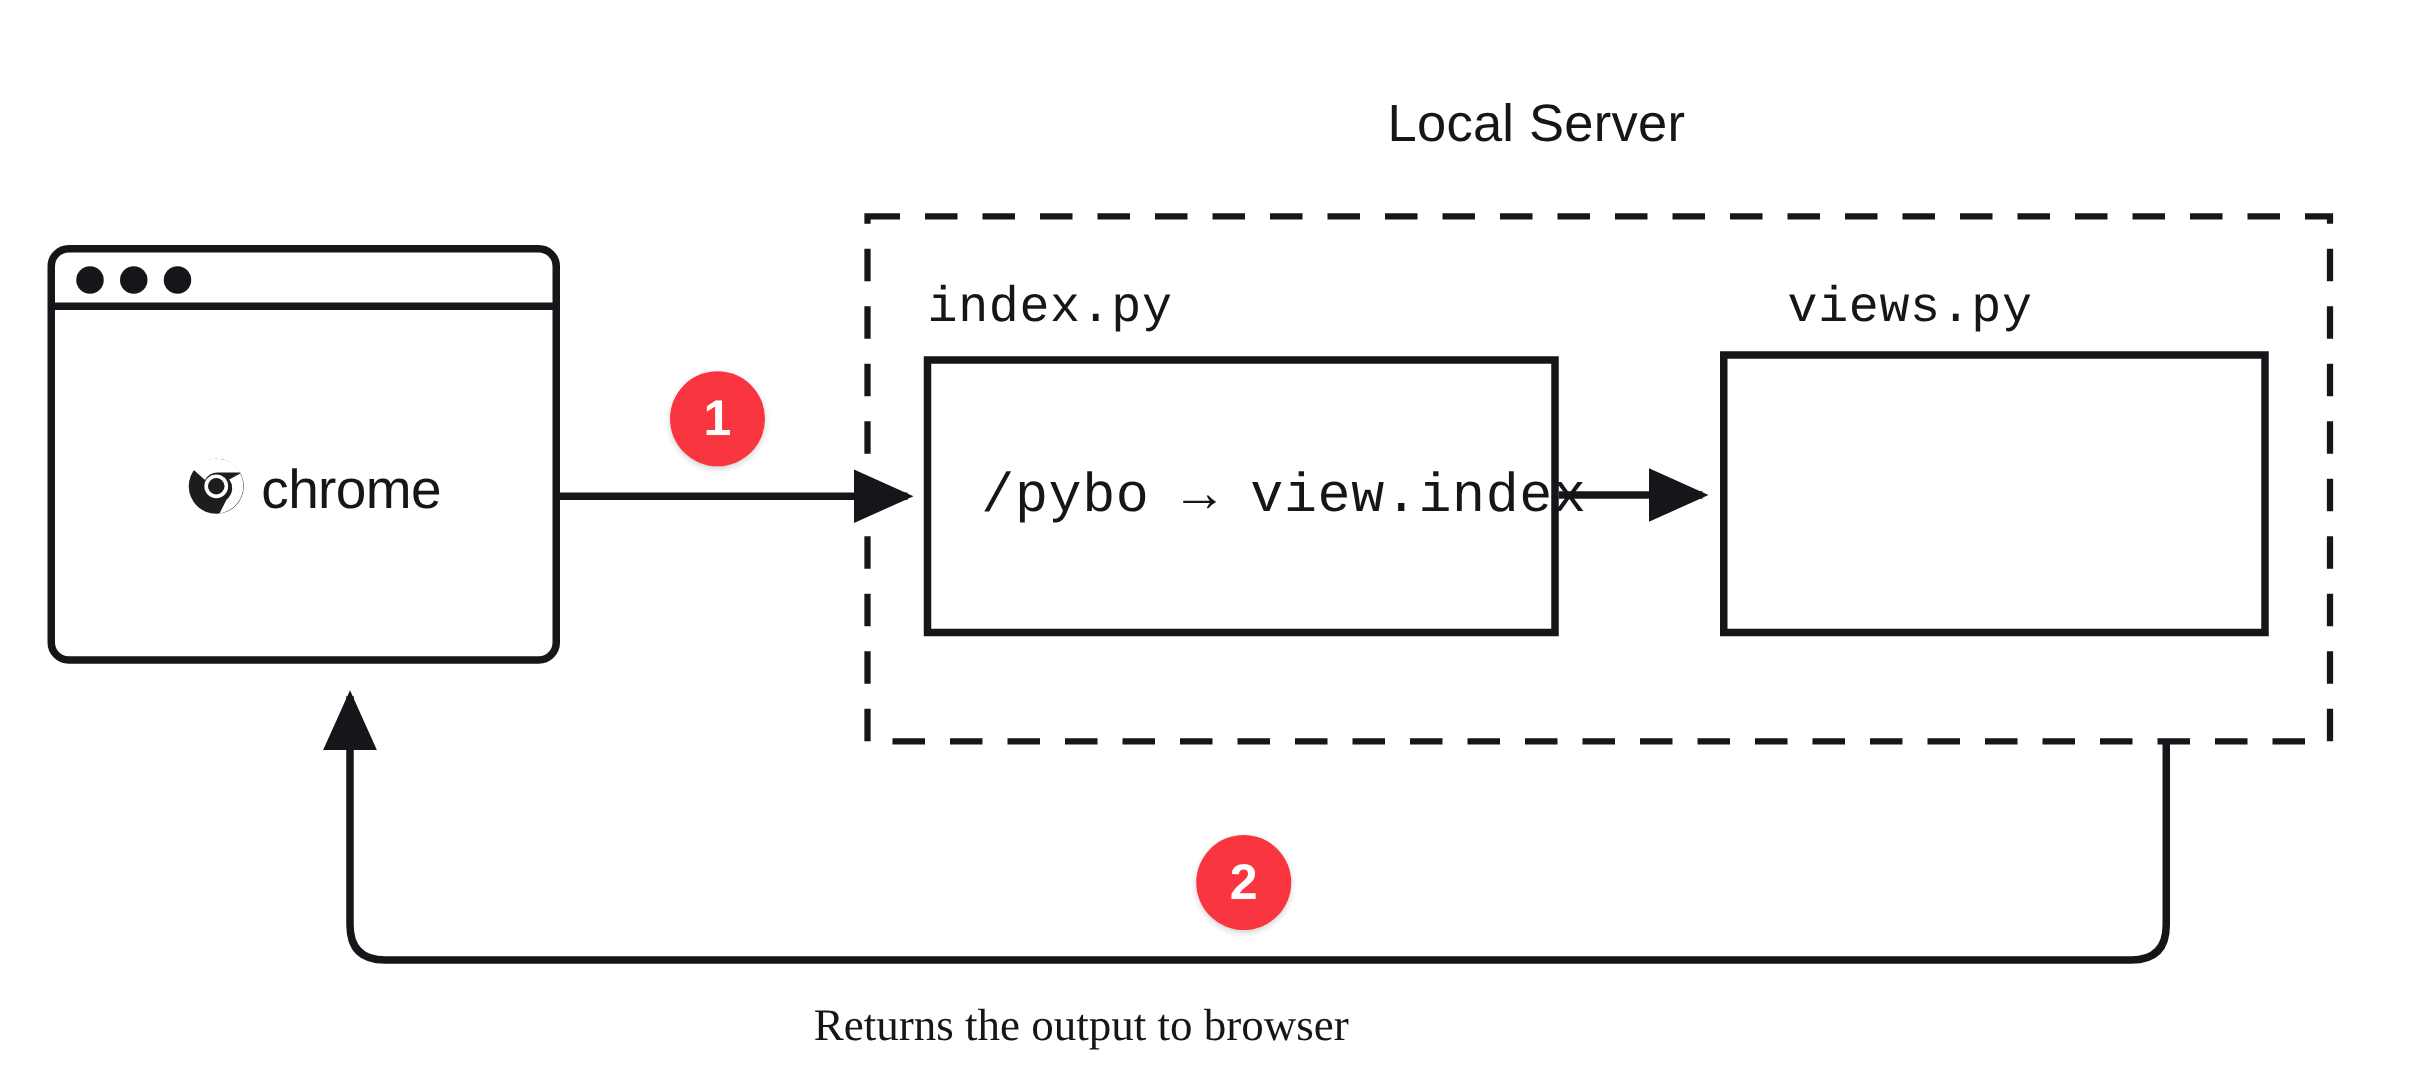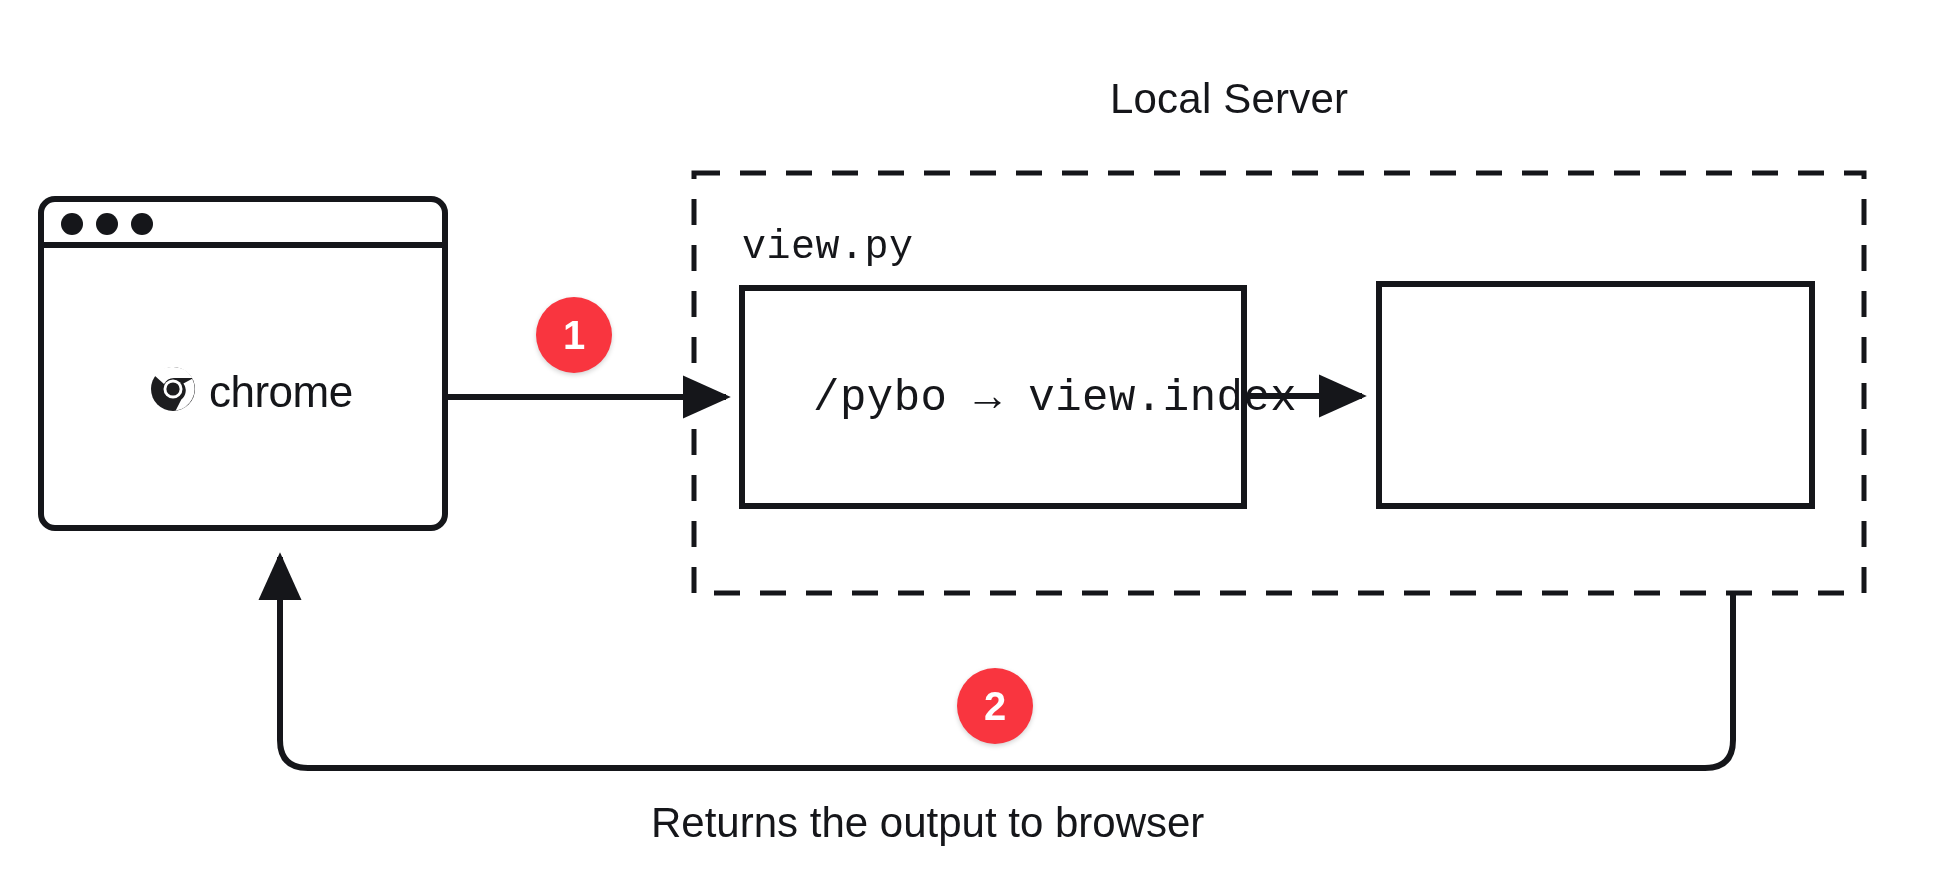--- a/index.html
+++ b/index.html
@@ -41,25 +41,24 @@
     font-family: "Liberation Mono", "DejaVu Sans Mono", monospace;
     font-size: 40px;
     font-weight: 400;
     letter-spacing: 0.5px;
   }
   .mono-box {
     font-family: "Liberation Mono", "DejaVu Sans Mono", monospace;
     font-size: 44px;
     font-weight: 400;
     letter-spacing: 0.5px;
-    margin-left: 28px;
   }
   .caption {
-    font-family: Liberation Sans, sans-serif;
-    font-size: 42px;
+    font-family: Liberation Serif, serif;
+    font-size: 36px;
     font-weight: 400;
   }
   .chrome-word {
     font-family: "Liberation Sans", sans-serif;
     font-size: 44px;
     font-weight: 400;
     color: #15161a;
     letter-spacing: -0.5px;
   }
   .badge {
@@ -123,22 +122,23 @@
       <circle cx="22" cy="22" r="9.5" fill="#ffffff"></circle>
       <circle cx="22" cy="22" r="6.6" fill="#1d1d1f"></circle>
       <path d="M22,0.6 A21.4,21.4 0 0 1 40.7,11.6 L24.5,11.6 A11,11 0 0 0 13.6,18.4 L6.0,6.4 A21.4,21.4 0 0 1 22,0.6 Z" fill="#ffffff" opacity="0.0"></path>
       <path d="M13.0,17.0 L3.2,8.2 A22,22 0 0 1 22,0 A22,22 0 0 1 41.4,11.0 L24.0,11.0 A11.5,11.5 0 0 0 13.0,17.0 Z" fill="#ffffff"></path>
       <path d="M30.3,32.6 L24.6,43.7 A22,22 0 0 0 41.2,11.8 L32.4,16.6 A11.5,11.5 0 0 1 30.3,32.6 Z" fill="#ffffff"></path>
     </g>
   </svg>
 
   <div class="txt title-local" style="left:1110px; top:78px;">Local Server</div>
 
-  <div class="txt mono-label" style="left:742px; top:228px;">view.py</div>
+  <div class="txt mono-label" style="left:742px; top:228px;">index.py</div>
 
+  <div class="txt mono-label" style="left:1430px; top:228px;">views.py</div>
 
   <div class="txt mono-box" style="left:785px; top:376px;">/pybo → view.index</div>
 
 
   <div class="chrome-lockup" style="left:151px; top:367px;justify-content:center;">
     <span style="display:inline-block;width:44px;height:44px;"></span>
     <span class="chrome-word">chrome</span>
   </div>
 
   <div class="badge" style="left: 536px; top: 297px; width: 76px; height: 76px; background: rgb(249, 53, 63); color: rgb(255, 255, 255);">

